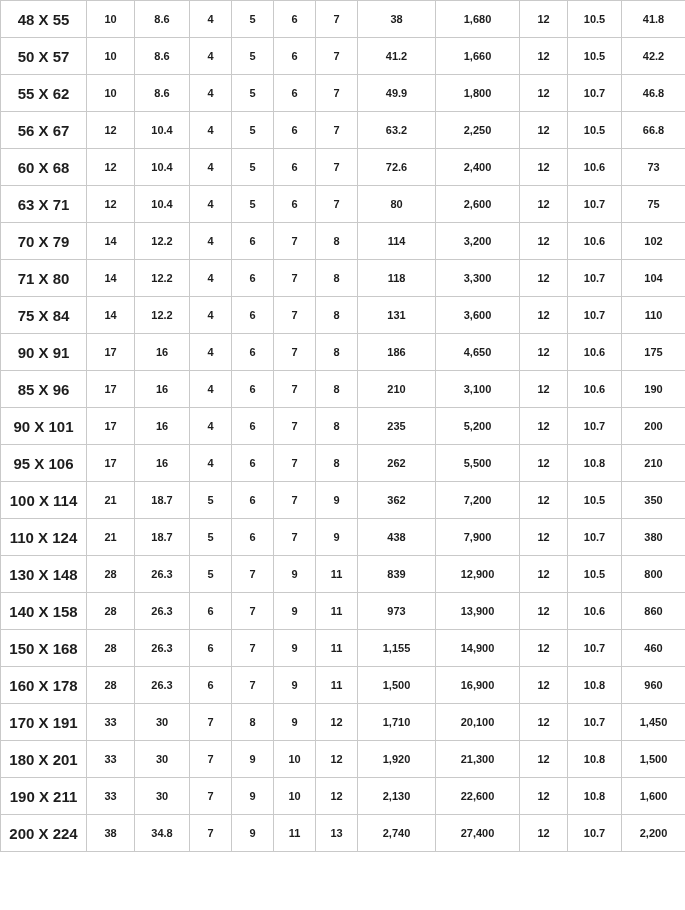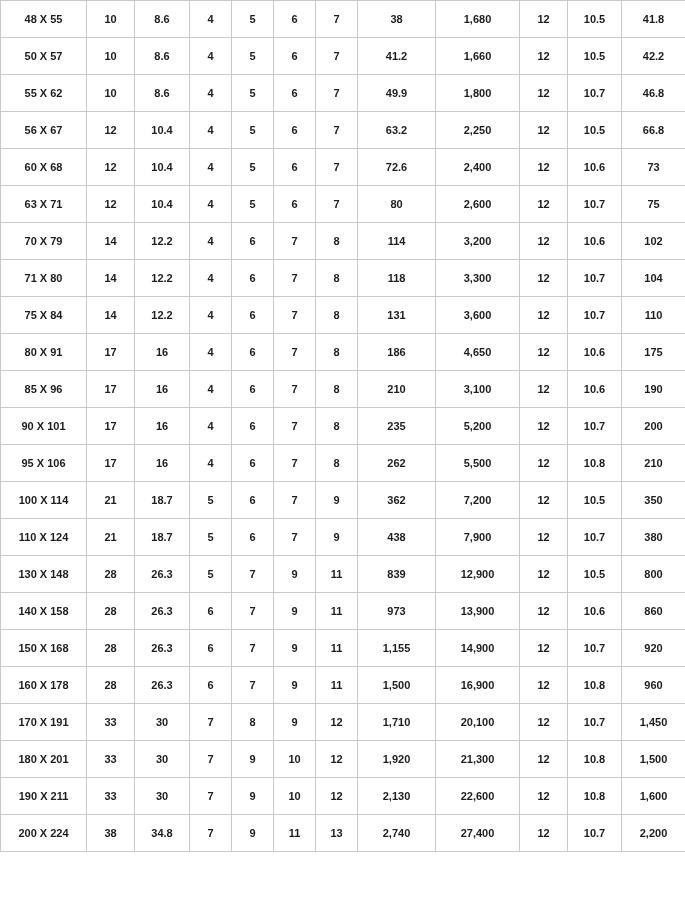--- a/index.html
+++ b/index.html
@@ -24,21 +24,21 @@
     vertical-align: middle;
     font-size: 11px;
     font-weight: bold;
     color: #1d1d1d;
     height: 36px;
     padding: 0 2px;
     background: #ffffff;
     white-space: nowrap;
     overflow: hidden;
   }
-  .spec-table td.c0 { font-size: 11px; }
+  .spec-table td.c0 { font-size: 15px; }
   
   col.w0 { width: 86px; }
   col.w1 { width: 48px; }
   col.w2 { width: 55px; }
   col.w3 { width: 42px; }
   col.w4 { width: 42px; }
   col.w5 { width: 42px; }
   col.w6 { width: 42px; }
   col.w7 { width: 78px; }
   col.w8 { width: 84px; }
@@ -185,21 +185,21 @@
         <td class="c4">6</td>
         <td class="c5">7</td>
         <td class="c6">8</td>
         <td class="c7">131</td>
         <td class="c8">3,600</td>
         <td class="c9">12</td>
         <td class="c10">10.7</td>
         <td class="c11">110</td>
       </tr>
       <tr>
-        <td class="c0">80 X 91</td>
+        <td class="c0">90 X 91</td>
         <td class="c1">17</td>
         <td class="c2">16</td>
         <td class="c3">4</td>
         <td class="c4">6</td>
         <td class="c5">7</td>
         <td class="c6">8</td>
         <td class="c7">186</td>
         <td class="c8">4,650</td>
         <td class="c9">12</td>
         <td class="c10">10.6</td>
@@ -308,21 +308,21 @@
         <td class="c1">28</td>
         <td class="c2">26.3</td>
         <td class="c3">6</td>
         <td class="c4">7</td>
         <td class="c5">9</td>
         <td class="c6">11</td>
         <td class="c7">1,155</td>
         <td class="c8">14,900</td>
         <td class="c9">12</td>
         <td class="c10">10.7</td>
-        <td class="c11">920</td>
+        <td class="c11">460</td>
       </tr>
       <tr>
         <td class="c0">160 X 178</td>
         <td class="c1">28</td>
         <td class="c2">26.3</td>
         <td class="c3">6</td>
         <td class="c4">7</td>
         <td class="c5">9</td>
         <td class="c6">11</td>
         <td class="c7">1,500</td>

